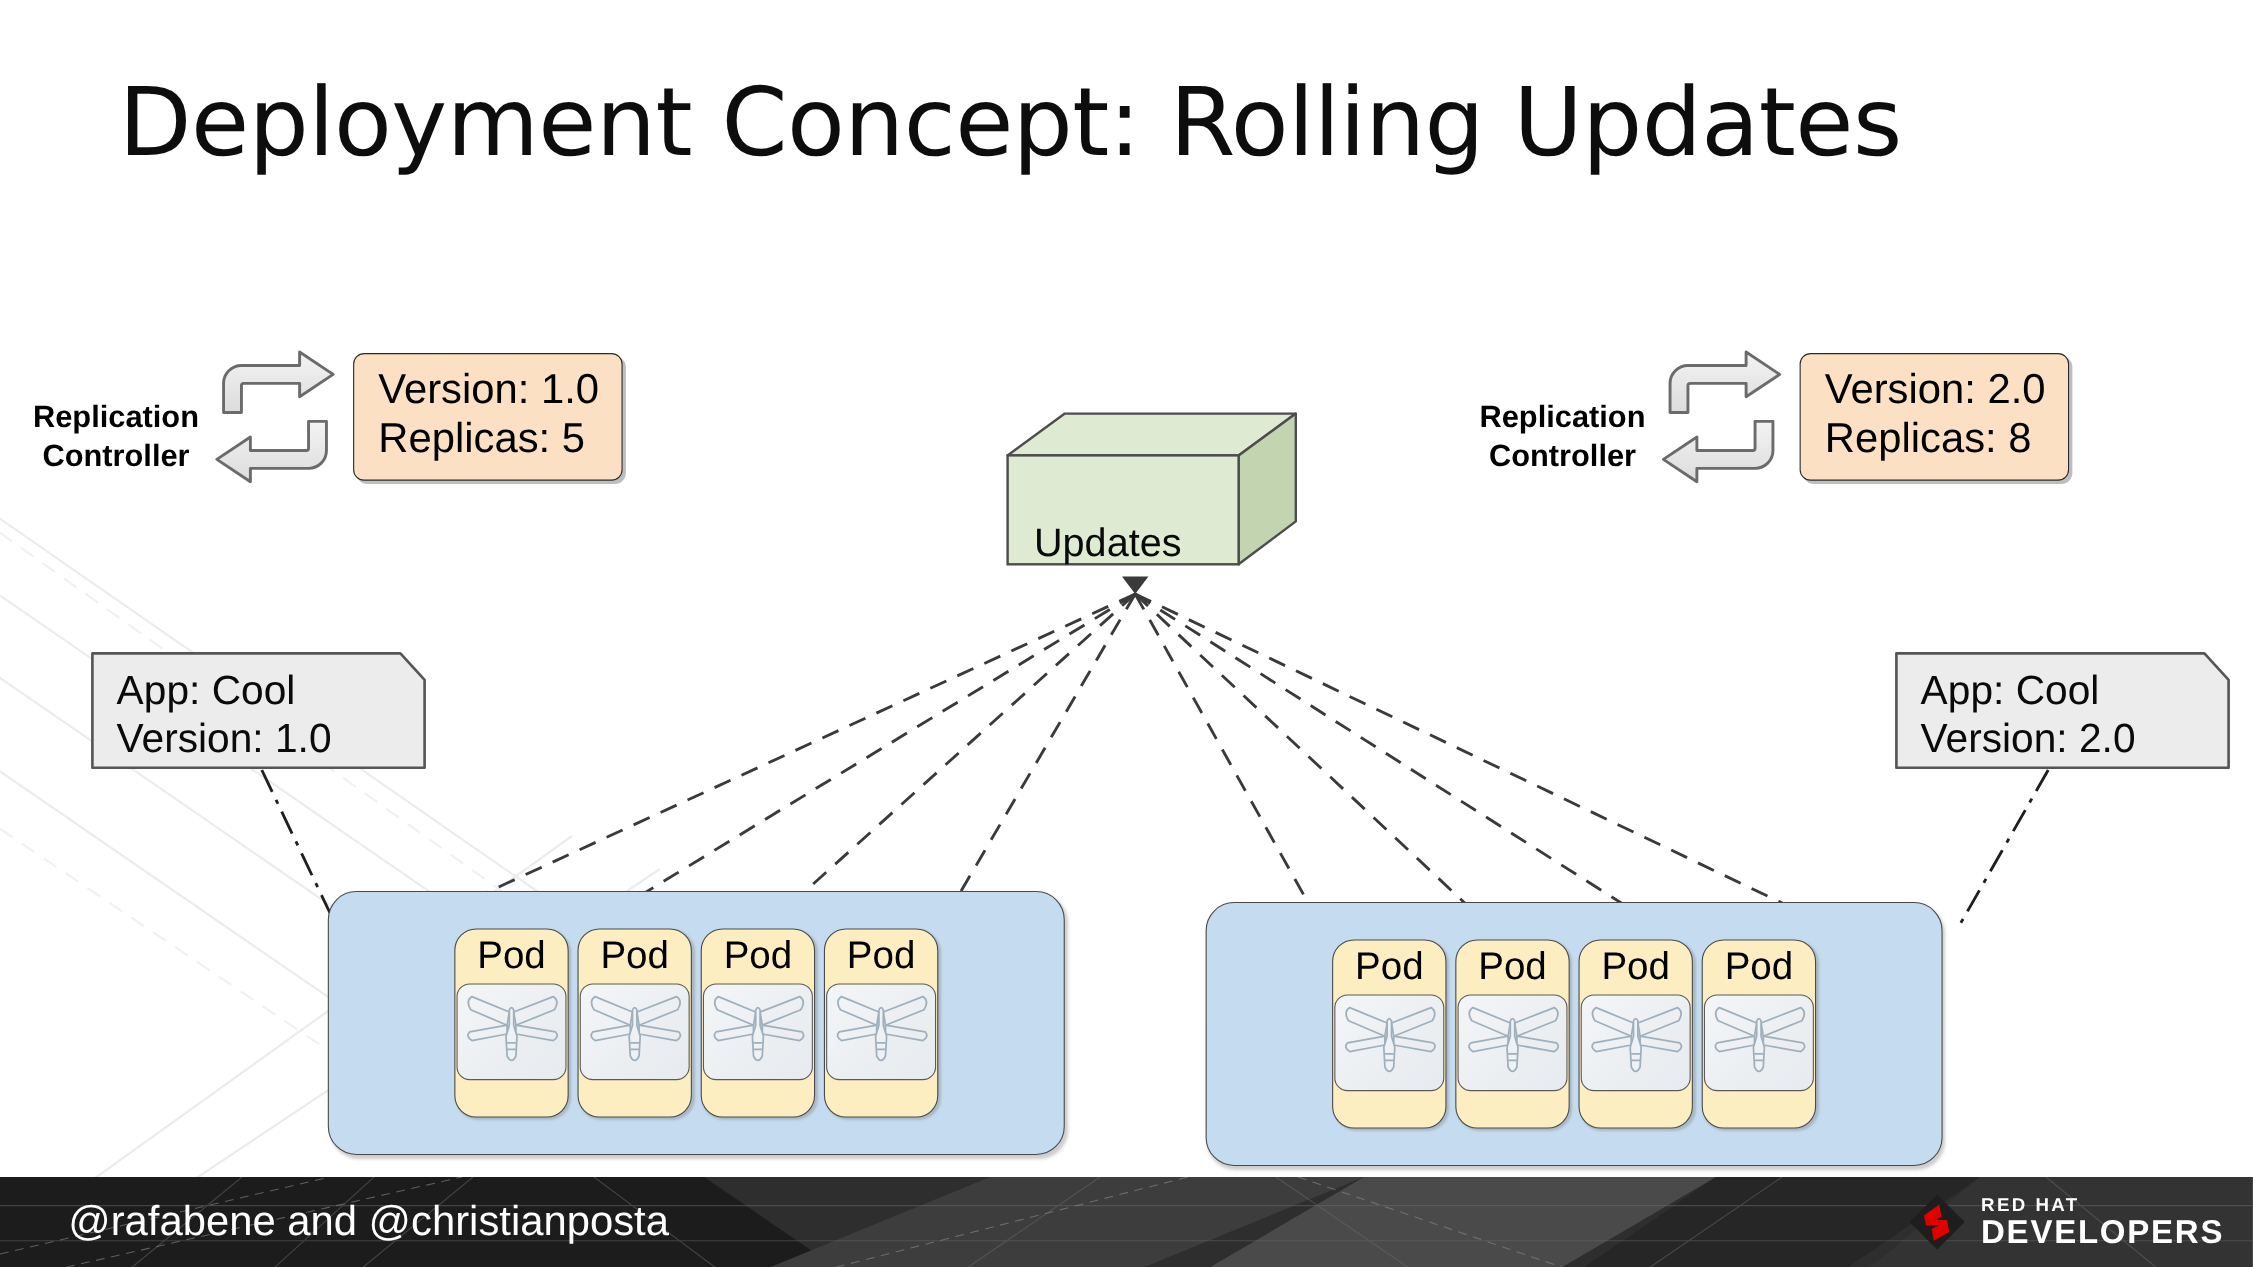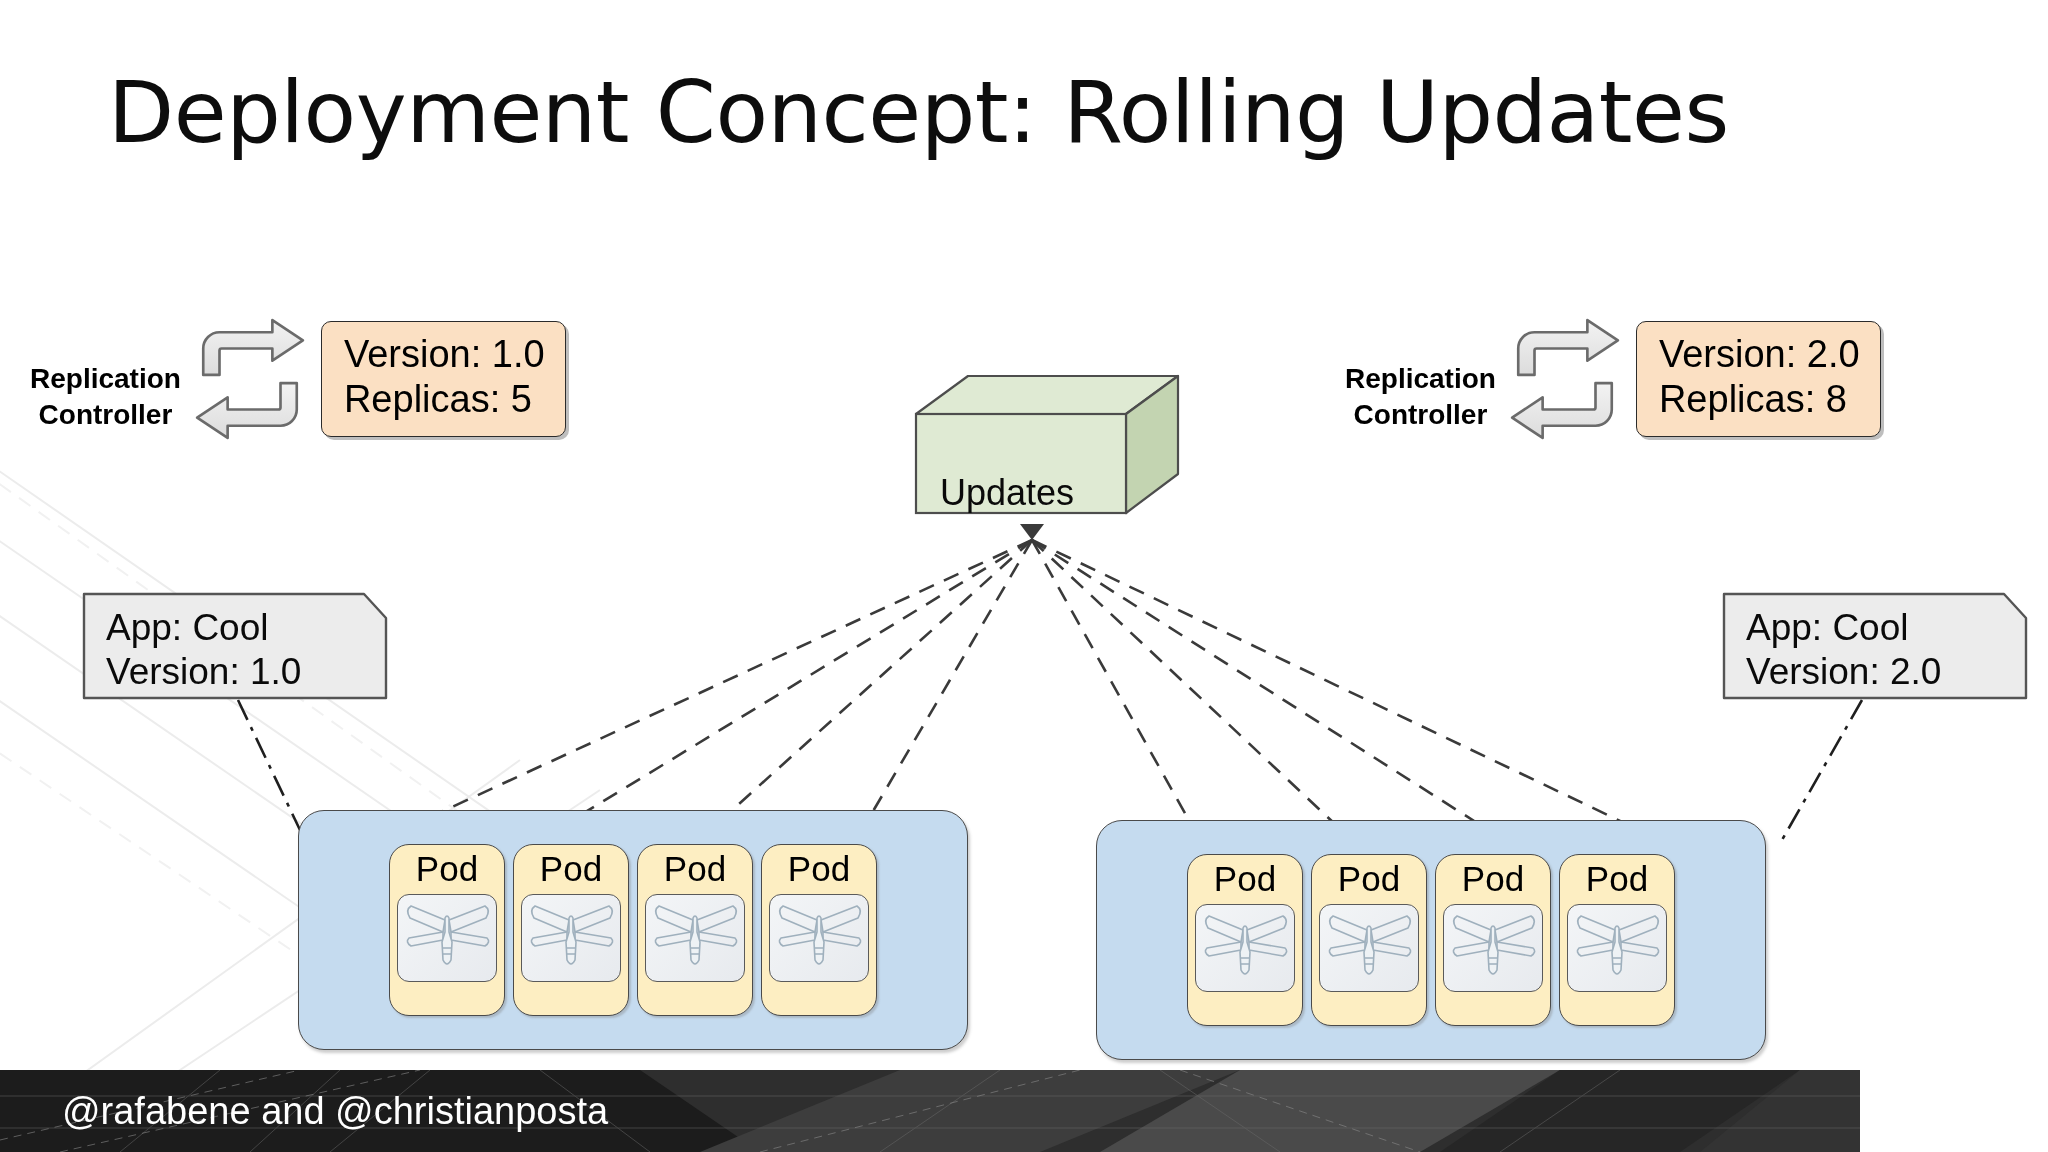--- a/index.html
+++ b/index.html
@@ -61,38 +61,38 @@
 
   
   .pod-group{
     position:absolute;z-index:4;
     background:#c5dbef;border:1.6px solid #4a4a4a;border-radius:26px;
     box-shadow:2px 3px 3px rgba(90,90,90,.3);
     display:flex;align-items:center;justify-content:center;
   }
   .pod-row{display:flex;gap:8px;}
   .pod{
-    width:116px;height:172px;
+    width:104px;height:172px;
     background:#fdeec2;border:1.6px solid #4a4a4a;border-radius:20px;
     box-shadow:2px 2px 2px rgba(120,120,120,.35);
     display:flex;flex-direction:column;align-items:center;
     padding-top:6px;box-sizing:border-box;
   }
   .pod-title{font-size:35px;color:#000;line-height:1.05;}
   .pod-icon-box{
     width:98px;height:86px;margin-top:6px;
     background:linear-gradient(135deg,#f3f5f7 0%,#e7eaee 100%);
     border:1.5px solid #5a5a5a;border-radius:12px;
     display:flex;align-items:center;justify-content:center;
   }
   .pod-icon-box svg{width:92px;height:80px;}
 
   
   #footer{
-    position:absolute;left:0;bottom:0;width:1860px;height:82px;z-index:9;
+    position:absolute;left:0;bottom:0;width:2048px;height:82px;z-index:9;
     background:#2b2b2b;overflow:hidden;
   }
   #footer-bg{position:absolute;left:0;top:0;width:2048px;height:82px;}
   #footer-handle{
     position:absolute;left:62px;top:50%;transform:translateY(-50%);
     color:#ffffff;font-size:38px;white-space:nowrap;z-index:3;
     font-family:"Liberation Sans","DejaVu Sans",sans-serif;
   }
   #rh-logo{
     position:absolute;right:26px;top:50%;transform:translateY(-50%);
@@ -385,15 +385,26 @@
         <line x1="0" y1="58" x2="2048" y2="58"></line>
       </g>
       <g stroke="#8a8a8a" stroke-width="1" fill="none" stroke-dasharray="8 6" opacity="0.6">
         <line x1="0" y1="70" x2="300" y2="0"></line>
         <line x1="60" y1="82" x2="420" y2="0"></line>
         <line x1="760" y1="82" x2="1080" y2="0"></line>
         <line x1="1180" y1="0" x2="1420" y2="82"></line>
       </g>
     </svg>
     <div id="footer-handle">@rafabene and @christianposta</div>
+    <div id="rh-logo">
+      <svg id="rh-mark" viewBox="0 0 52 52">
+        <polygon points="26,1 51,26 26,51 1,26" fill="#1e1e1e"></polygon>
+        <path d="M26,3 L49,26 L26,49 L3,26 Z" fill="none"></path>
+        <path d="M14 20 L28 10 L30 21 L24 24 L35 24 L37 35 L23 43 L21 32 L28 29 L16 29 Z" fill="#e00000"></path>
+      </svg>
+      <div id="rh-words">
+        <span id="rh-top">RED HAT</span>
+        <span id="rh-bot">DEVELOPERS</span>
+      </div>
+    </div>
   </div>
 
 </div>
 
 </body></html>

